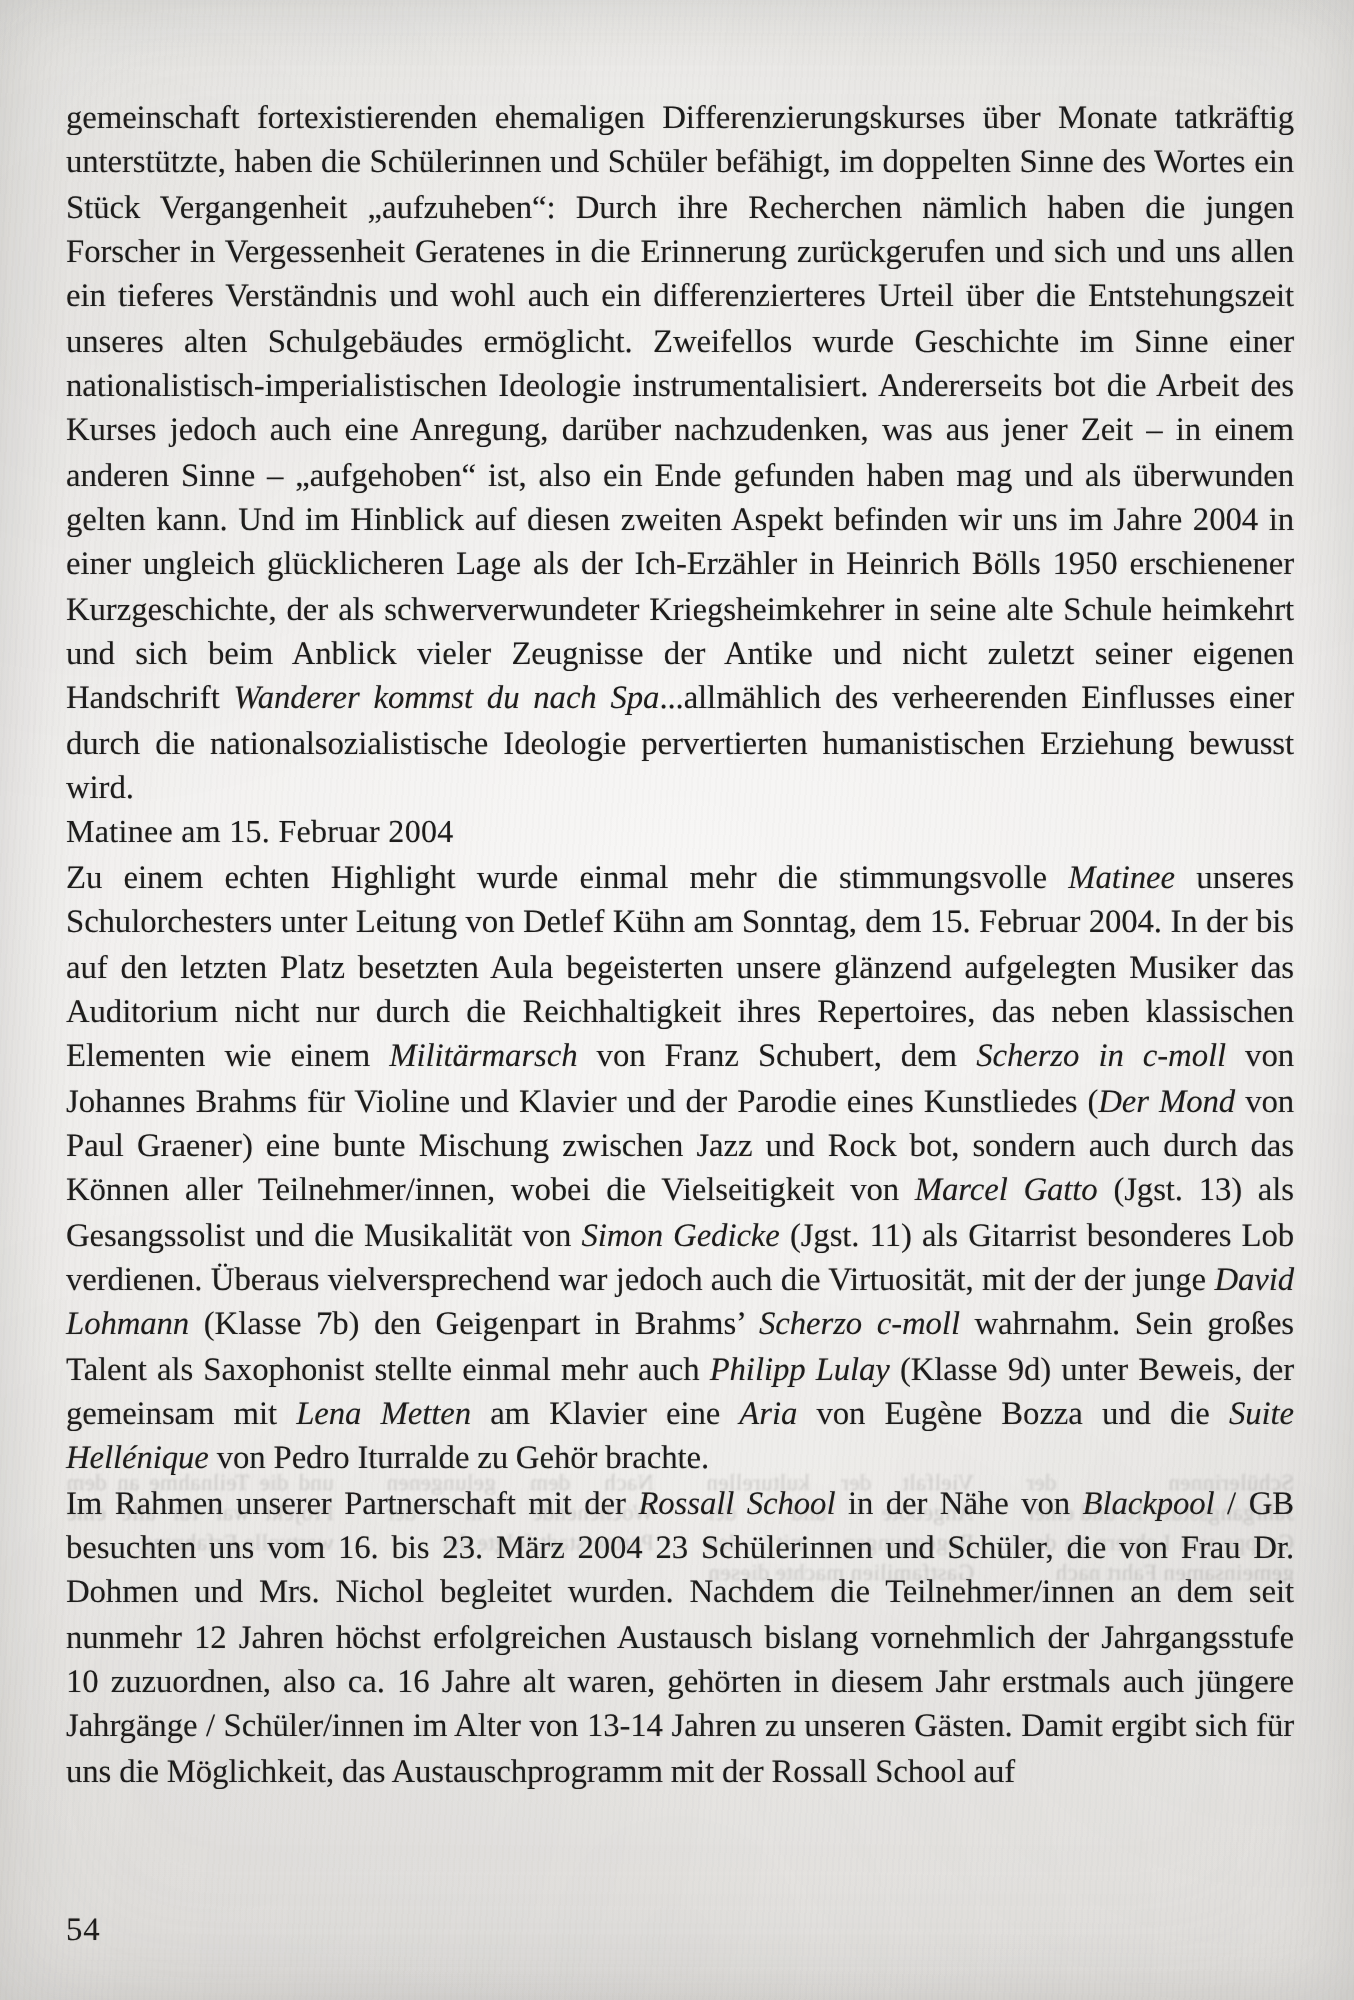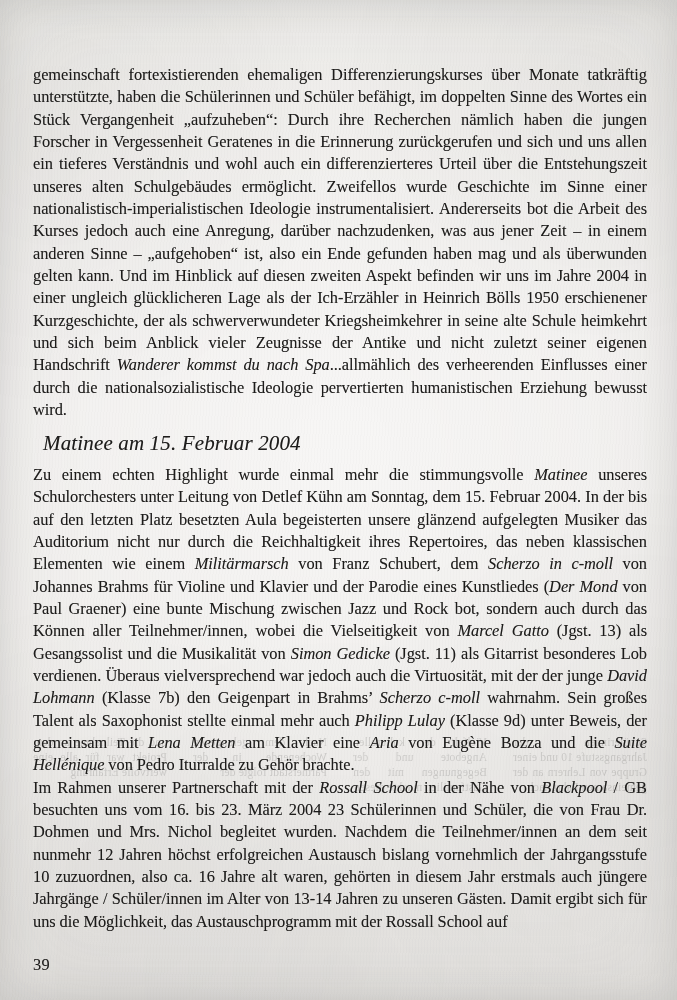--- a/index.html
+++ b/index.html
@@ -65,40 +65,39 @@
     letter-spacing: 0.2px;
     display: flex;
     justify-content: space-between;
     gap: 26px;
   }
   #bleed .bcol { flex: 1 1 0; text-align: justify; }
 
   #content {
     position: absolute;
     left: 33px;
-    top: 64px;
+    top: 48px;
     width: 614px;
   }
 
   p.para {
     margin: 0;
     text-align: justify;
     text-align-last: left;
     font-size: 16.4px;
     line-height: 22.35px;
     letter-spacing: -0.05px;
     word-spacing: -0.1px;
     text-rendering: optimizeLegibility;
   }
 
   h2.subhead {
-    margin: 10px;
-    font-size: 21px;
+    margin: 0;
+    font-size: 16px;
     line-height: 22.35px;
-    font-style: italic;
     font-weight: normal;
     letter-spacing: 0.15px;
   }
 
   .gap-before-head { margin-top: 31px; }
   .gap-after-head  { margin-top: 30px; }
 
   i.t { font-style: italic; }
 
   
@@ -134,18 +133,18 @@
 
     <h2 class="subhead gap-before-head">Matinee am 15. Februar 2004</h2>
 
     <p class="para gap-after-head">Zu einem echten Highlight wurde einmal mehr die stimmungsvolle <i class="t">Matinee</i> unseres Schulorchesters unter Leitung von Detlef Kühn am Sonntag, dem 15. Februar 2004. In der bis auf den letzten Platz besetzten Aula begeisterten unsere glänzend aufgelegten Musiker das Auditorium nicht nur durch die Reichhaltigkeit  ihres Repertoires, das neben klassischen Elementen wie einem <i class="t">Militärmarsch</i> von Franz Schubert, dem <i class="t">Scherzo in c-moll</i> von Johannes Brahms für Violine und Klavier und der Parodie eines Kunstliedes (<i class="t">Der Mond</i> von Paul Graener) eine bunte Mischung zwischen Jazz und Rock bot, sondern auch durch das Können aller Teilnehmer/innen, wobei die Vielseitigkeit von <i class="t">Marcel Gatto</i> (Jgst. 13) als Gesangssolist und die Musikalität von <i class="t">Simon Gedicke</i> (Jgst. 11) als Gitarrist besonderes Lob verdienen. Überaus vielversprechend war jedoch auch die Virtuosität, mit der der junge  <i class="t">David Lohmann</i> (Klasse 7b) den Geigenpart in Brahms’ <i class="t">Scherzo c-moll</i> wahrnahm. Sein großes Talent als Saxophonist stellte einmal mehr auch <i class="t">Philipp Lulay</i> (Klasse 9d) unter Beweis, der gemeinsam mit <i class="t">Lena Metten</i> am Klavier eine <i class="t">Aria</i> von Eugène Bozza und die <i class="t">Suite Hellénique</i> von Pedro Iturralde zu Gehör brachte.</p>
 
 
     <p class="para gap-after-head">Im Rahmen unserer Partnerschaft mit der <i class="t">Rossall School</i> in der Nähe von <i class="t">Blackpool</i> / GB besuchten uns vom 16. bis 23. März 2004 23 Schülerinnen und Schüler, die von Frau Dr. Dohmen und Mrs. Nichol begleitet wurden. Nachdem die Teilnehmer/innen an dem seit nunmehr 12 Jahren höchst erfolgreichen Austausch bislang vornehmlich der Jahrgangsstufe 10 zuzuordnen, also ca. 16 Jahre alt waren, gehörten in diesem Jahr erstmals auch jüngere Jahrgänge / Schüler/innen im Alter von 13-14 Jahren zu unseren Gästen. Damit ergibt sich für uns die Möglichkeit, das Austauschprogramm mit der Rossall School auf</p>
 
   </div>
 
-  <div id="folio">39</div>
+  <div id="folio">54</div>
 
   <div id="grain"></div>
   <div id="vignette"></div>
 
 </div>
 
 </body></html>

